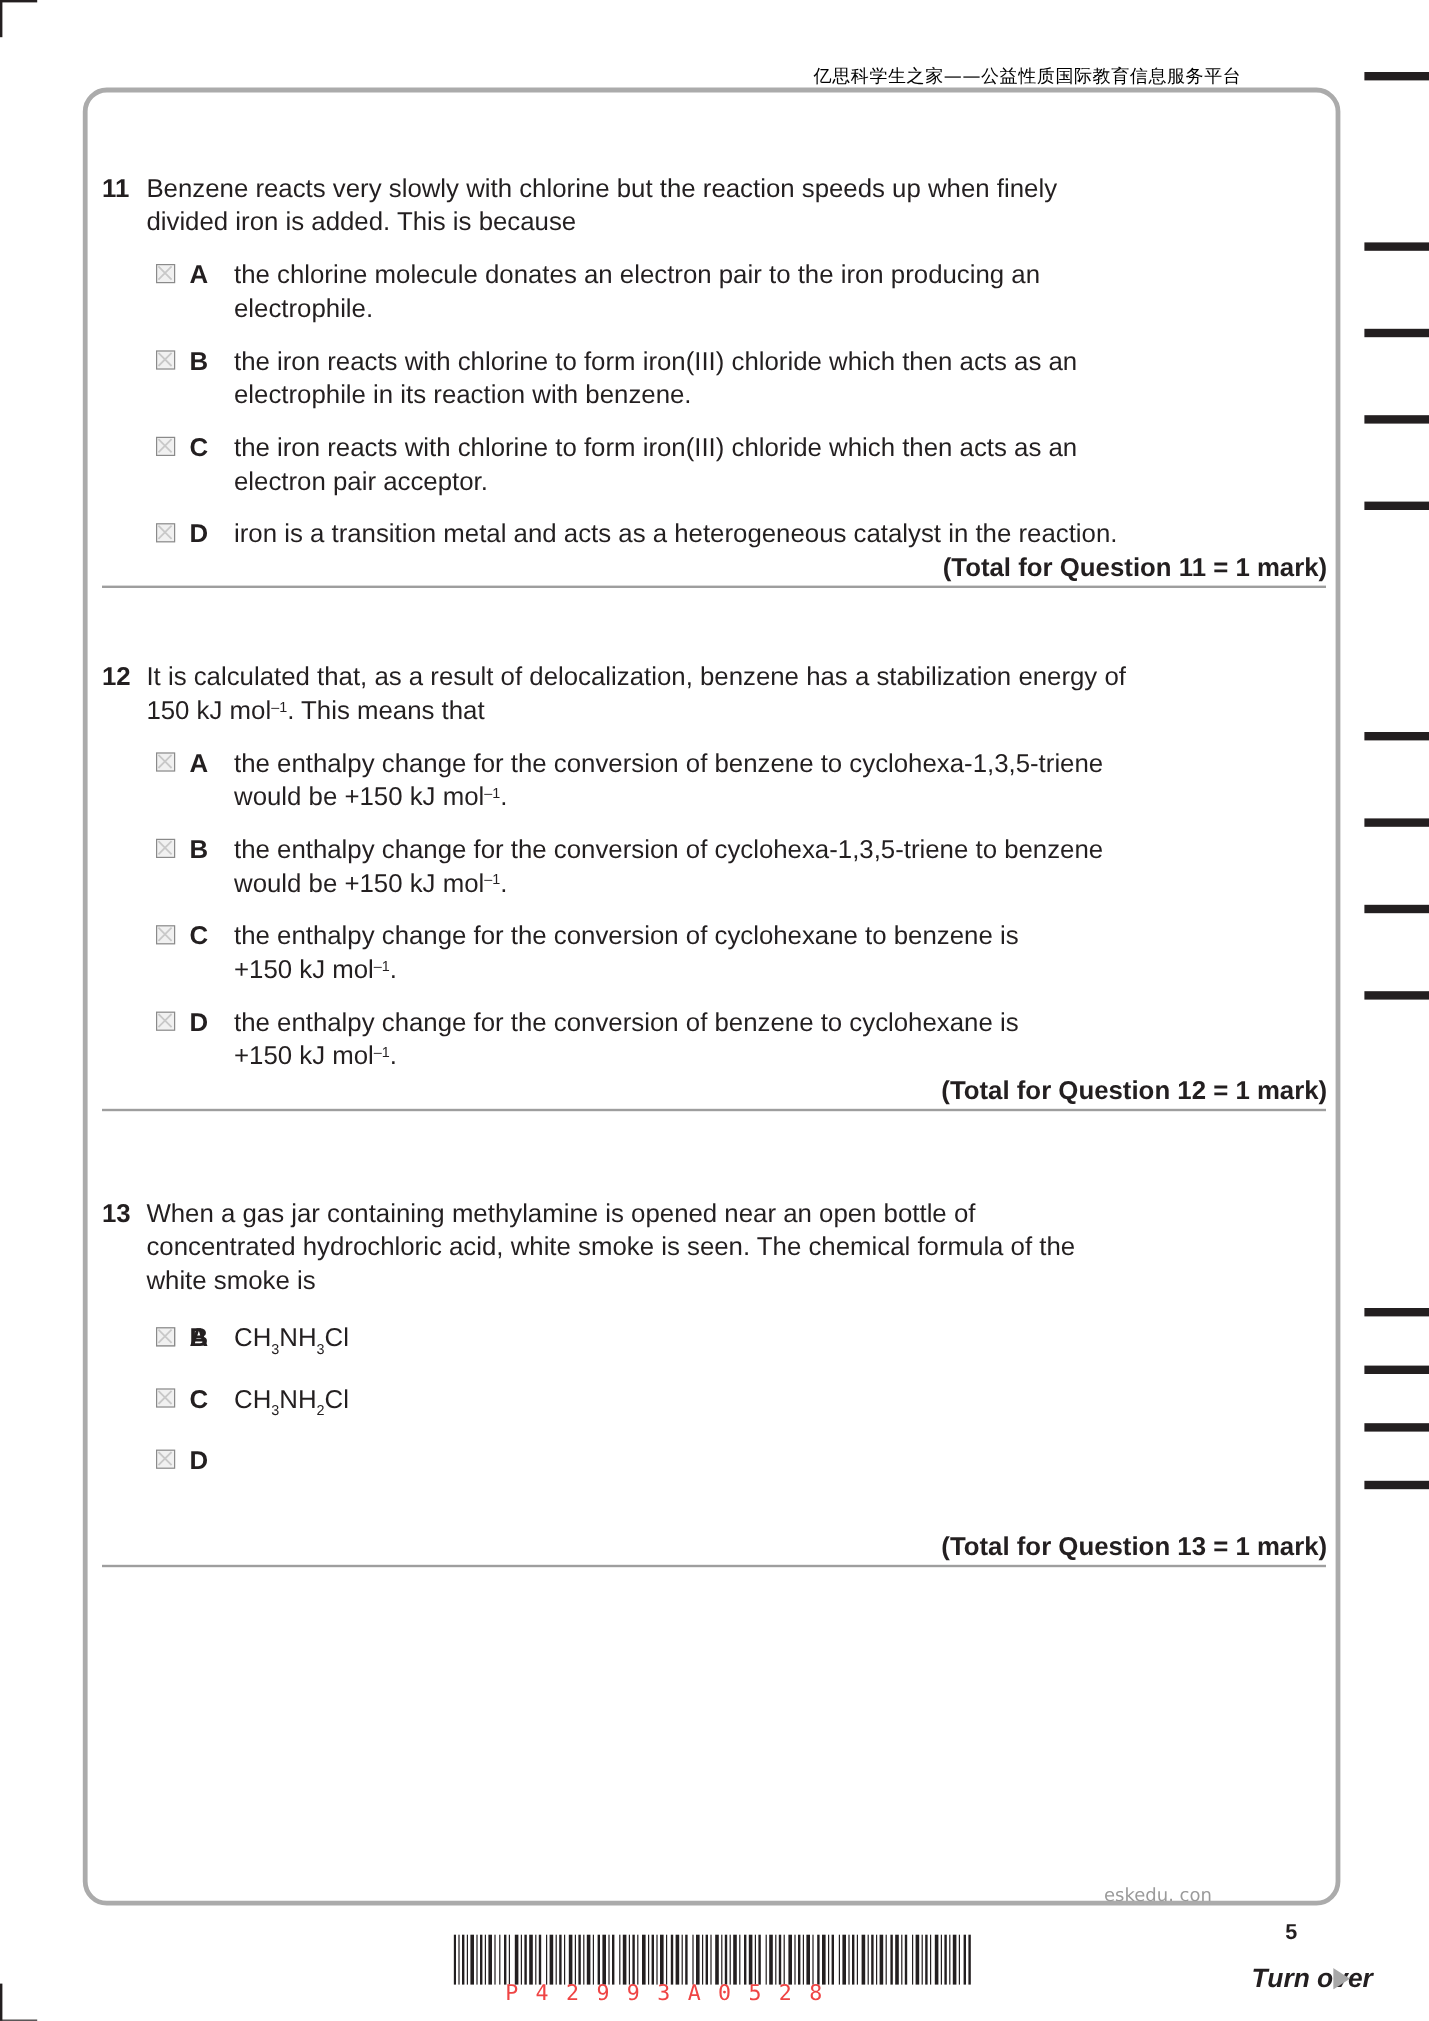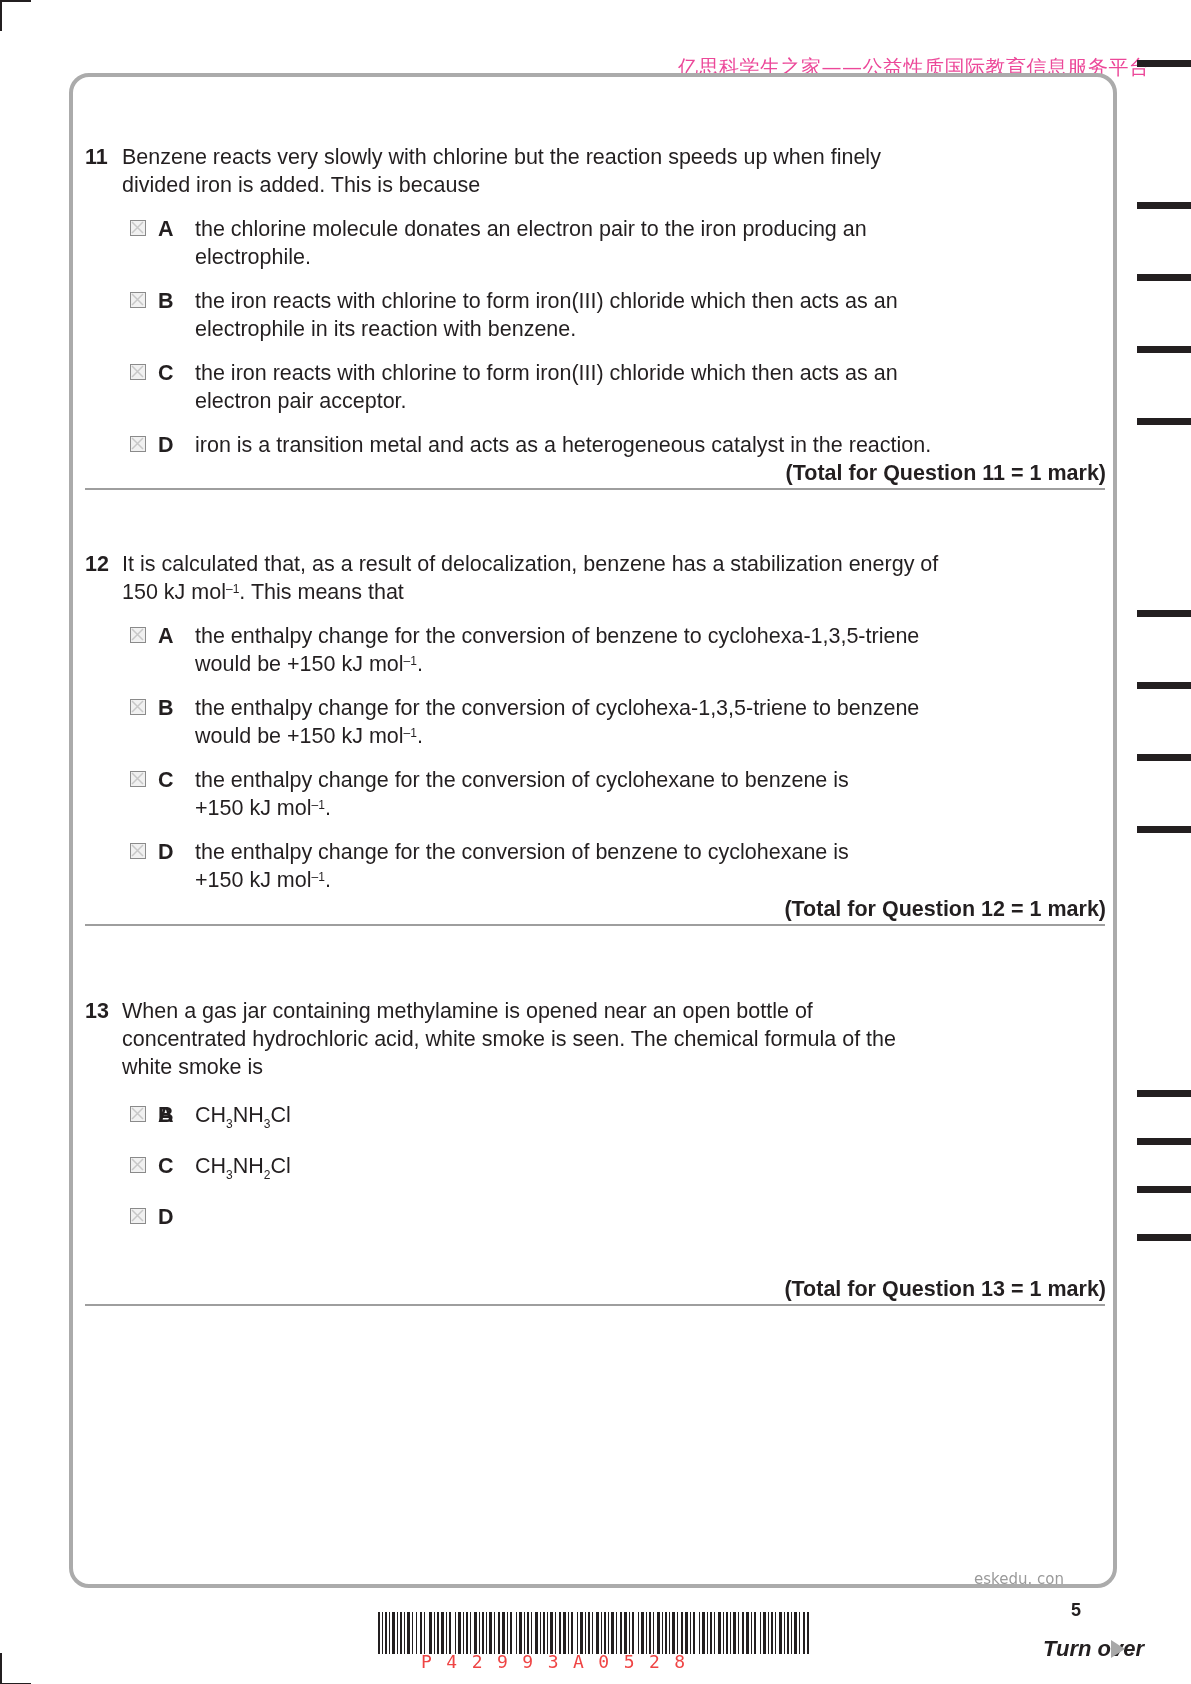--- a/index.html
+++ b/index.html
@@ -3,21 +3,21 @@
 <meta charset="utf-8">
 <style>
   html, body { margin: 0; padding: 0; }
   body {
     width: 1191px; height: 1684px; position: relative; background: #ffffff;
     font-family: "Liberation Sans", "DejaVu Sans", sans-serif; color: #231f20;
     overflow: hidden;
   }
   .crop { position: absolute; background: #231f20; }
   .watermark-top {
-    position: absolute; left: 678px; top: 54px; font-size: 20px; color: #ec4899;
+    position: absolute; left: 678px; top: 54px; font-size: 15px; color: #000000;
     font-family: "DejaVu Sans", sans-serif; letter-spacing: 0.5px;
   }
   .frame {
     position: absolute; left: 69px; top: 73px; width: 1048px; height: 1515px;
     border: 4px solid #ababab; border-radius: 20px; box-sizing: border-box;
   }
   .side-marks { position: absolute; left: 1137px; top: 0; width: 54px; height: 1684px; }
   .side-mark { position: absolute; left: 0; width: 54px; height: 7px; background: #231f20; }
 
   .question { position: absolute; left: 85px; width: 1020px; }
@@ -33,21 +33,21 @@
   .opt .letter { position: absolute; left: 73px; top: 0; font-weight: bold; }
   .opt .otext { margin-left: 110px; width: 780px; }
   .total {
     position: absolute; right: 85px; font-weight: bold; font-size: 21.5px;
   }
   .rule { position: absolute; left: 85px; width: 1020px; height: 2px; background: #9e9e9e; }
   sup { font-size: 12px; vertical-align: top; position: relative; top: -3px; }
   sub { font-size: 12px; vertical-align: baseline; position: relative; top: 6px; }
 
   .watermark-bottom {
-    position: absolute; left: 974px; top: 1570px; font-size: 15px; color: #9a9a9a;
+    position: absolute; left: 920px; top: 1570px; font-size: 15px; color: #9a9a9a;
     font-family: "DejaVu Sans", sans-serif;
   }
   .page-num { position: absolute; left: 1071px; top: 1600px; font-size: 18px; font-weight: bold; }
   .turn-over {
     position: absolute; left: 1003px; top: 1636px; font-size: 22px; font-weight: bold; font-style: italic; margin-left: 40px;
   }
   .turn-arrow { position: absolute; left: 1111px; top: 1640px; }
   .barcode { position: absolute; left: 378px; top: 1612px; width: 432px; height: 42px; }
   .barcode-text {
     position: absolute; left: 421px; top: 1651px; font-family: "DejaVu Sans Mono", monospace;

